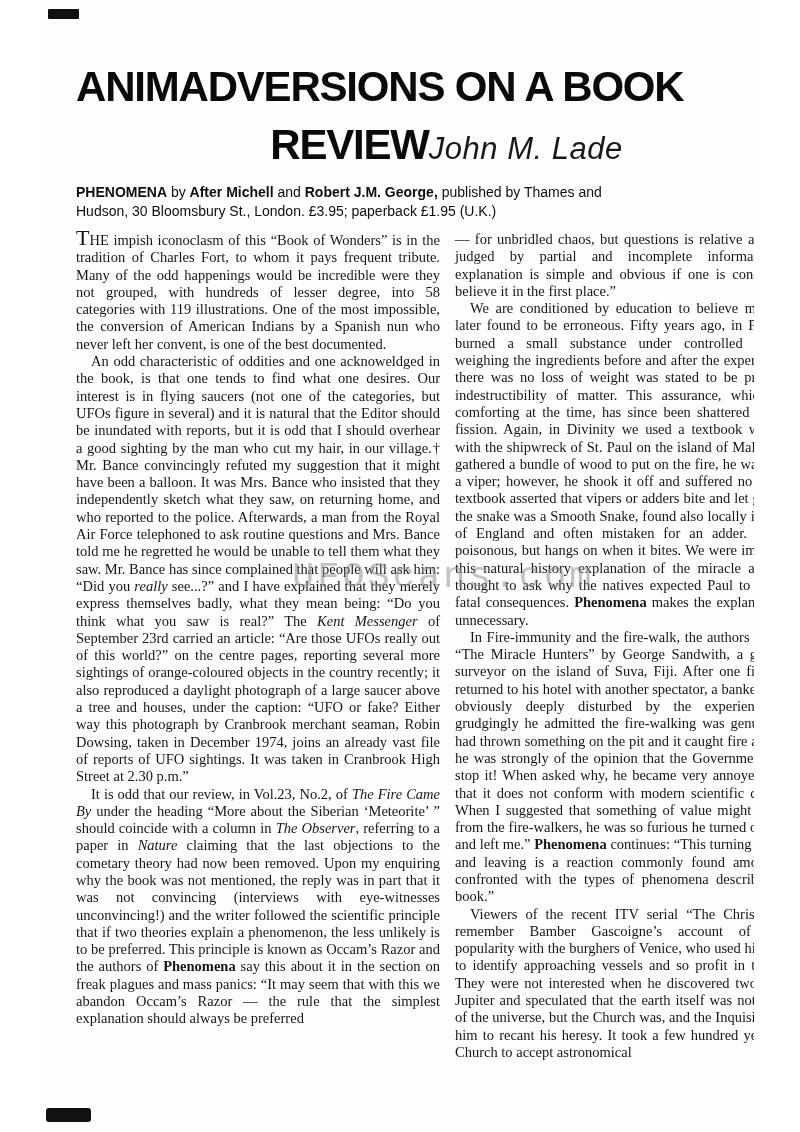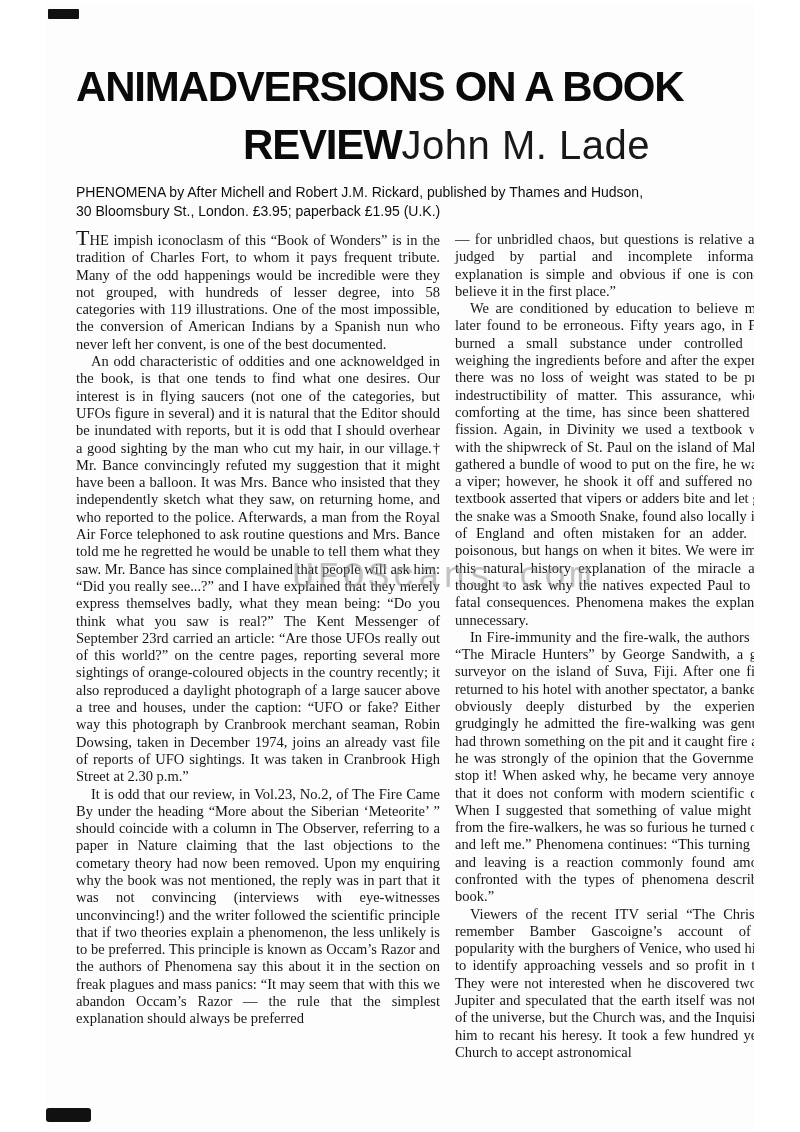--- a/index.html
+++ b/index.html
@@ -17,40 +17,40 @@
     background:#111; border-radius:3px;
   }
   .header { position:absolute; left:30px; top:56px; width:743px; }
   .title-line {
     font-family:"Liberation Sans", sans-serif; font-weight:700;
     font-size:42px; letter-spacing:-1.2px; line-height:58px; color:#0a0a0a;
     white-space:nowrap;
   }
   .title-row { display:flex; justify-content:center; align-items:baseline; }
   .byline {
-    font-family:"Liberation Sans", sans-serif; 
-    font-weight:400; font-size:40px; color:#191919; letter-spacing:0.5px;
+    font-family:"Liberation Sans", sans-serif; font-style:italic;
+    font-weight:400; font-size:31px; color:#191919; letter-spacing:0.5px;
     padding-right:2px;
   }
   .citation {
     margin-top:9px; font-family:"Liberation Sans", sans-serif;
     font-size:14px; line-height:19px; color:#0e0e0e; max-width:578px;
   }
   .columns {
     position:absolute; left:30px; top:229px; width:744px;
     display:flex; gap:15px; z-index:1;
   }
   .col {
     width:364px; text-align:justify;
     font-size:14.5px; line-height:17.3px; color:#161616;
   }
   p.para { margin:0; }
   p.para.indent { text-indent:15px; }
-  .it { }
-  .bd { font-weight:400; }
+  .it { font-style:italic; }
+  .bd { font-weight:700; }
   .dropcap { font-size:22px; line-height:14px; }
   .watermark {
     position:absolute; left:246px; top:554px; z-index:2;
     font-family:Liberation Mono, monospace; font-size:37px;
     color:rgba(145,145,145,0.55); letter-spacing:3px;
     pointer-events:none; white-space:nowrap;
   }
 </style>
 </head>
 <body>
@@ -58,21 +58,21 @@
 <div class="page">
   <div class="reg-mark-top"></div>
   <div class="reg-mark-bottom"></div>
 
   <div class="header">
     <div class="title-line">ANIMADVERSIONS ON A BOOK</div>
     <div class="title-row">
       <div class="title-line">REVIEW</div>
       <div class="byline">John M. Lade</div>
     </div>
-    <div class="citation"><span class="bd">PHENOMENA</span><span> by </span><span class="bd">After Michell</span><span> and </span><span class="bd">Robert J.M. Rickard,</span><span> published by Thames and Hudson, 30 Bloomsbury St., London. £3.95; paperback £1.95 (U.K.)</span></div>
+    <div class="citation"><span class="bd">PHENOMENA</span><span> by </span><span class="bd">After Michell</span><span> and </span><span class="bd">Robert J.M. George,</span><span> published by Thames and Hudson, 30 Bloomsbury St., London. £3.95; paperback £1.95 (U.K.)</span></div>
   </div>
 
   <div class="columns">
     <div class="col">
         <p class="para"><span class="dropcap">T</span><span>HE impish iconoclasm of this “Book of Wonders” is in the tradition of Charles Fort, to whom it pays frequent tribute. Many of the odd happenings would be incredible were they not grouped, with hundreds of lesser degree, into 58 categories with 119 illustrations. One of the most impossible, the conversion of American Indians by a Spanish nun who never left her convent, is one of the best documented.</span></p>
         <p class="para indent"><span>An odd characteristic of oddities and one acknoweldged in the book, is that one tends to find what one desires. Our interest is in flying saucers (not one of the categories, but UFOs figure in several) and it is natural that the Editor should be inundated with reports, but it is odd that I should overhear a good sighting by the man who cut my hair, in our village.† Mr. Bance convincingly refuted my suggestion that it might have been a balloon. It was Mrs. Bance who insisted that they independently sketch what they saw, on returning home, and who reported to the police. Afterwards, a man from the Royal Air Force telephoned to ask routine questions and Mrs. Bance told me he regretted he would be unable to tell them what they saw. Mr. Bance has since complained that people will ask him: “Did you </span><span class="it">really</span><span> see...?” and I have explained that they merely express themselves badly, what they mean being: “Do you think what you saw is real?” The </span><span class="it">Kent Messenger</span><span> of September 23rd carried an article: “Are those UFOs really out of this world?” on the centre pages, reporting several more sightings of orange-coloured objects in the country recently; it also reproduced a daylight photograph of a large saucer above a tree and houses, under the caption: “UFO or fake? Either way this photograph by Cranbrook merchant seaman, Robin Dowsing, taken in December 1974, joins an already vast file of reports of UFO sightings. It was taken in Cranbrook High Street at 2.30 p.m.”</span></p>
         <p class="para indent"><span>It is odd that our review, in Vol.23, No.2, of </span><span class="it">The Fire Came By</span><span> under the heading “More about the Siberian ‘Meteorite’ ” should coincide with a column in </span><span class="it">The Observer</span><span>, referring to a paper in </span><span class="it">Nature</span><span> claiming that the last objections to the cometary theory had now been removed. Upon my enquiring why the book was not mentioned, the reply was in part that it was not convincing (interviews with eye-witnesses unconvincing!) and the writer followed the scientific principle that if two theories explain a phenomenon, the less unlikely is to be preferred. This principle is known as Occam’s Razor and the authors of </span><span class="bd">Phenomena</span><span> say this about it in the section on freak plagues and mass panics: “It may seem that with this we abandon Occam’s Razor — the rule that the simplest explanation should always be preferred</span></p>
       </div>
     <div class="col">
         <p class="para"><span>— for unbridled chaos, but questions is relative and is often judged by partial and incomplete information. Any explanation is simple and obvious if one is conditioned to believe it in the first place.”</span></p>

